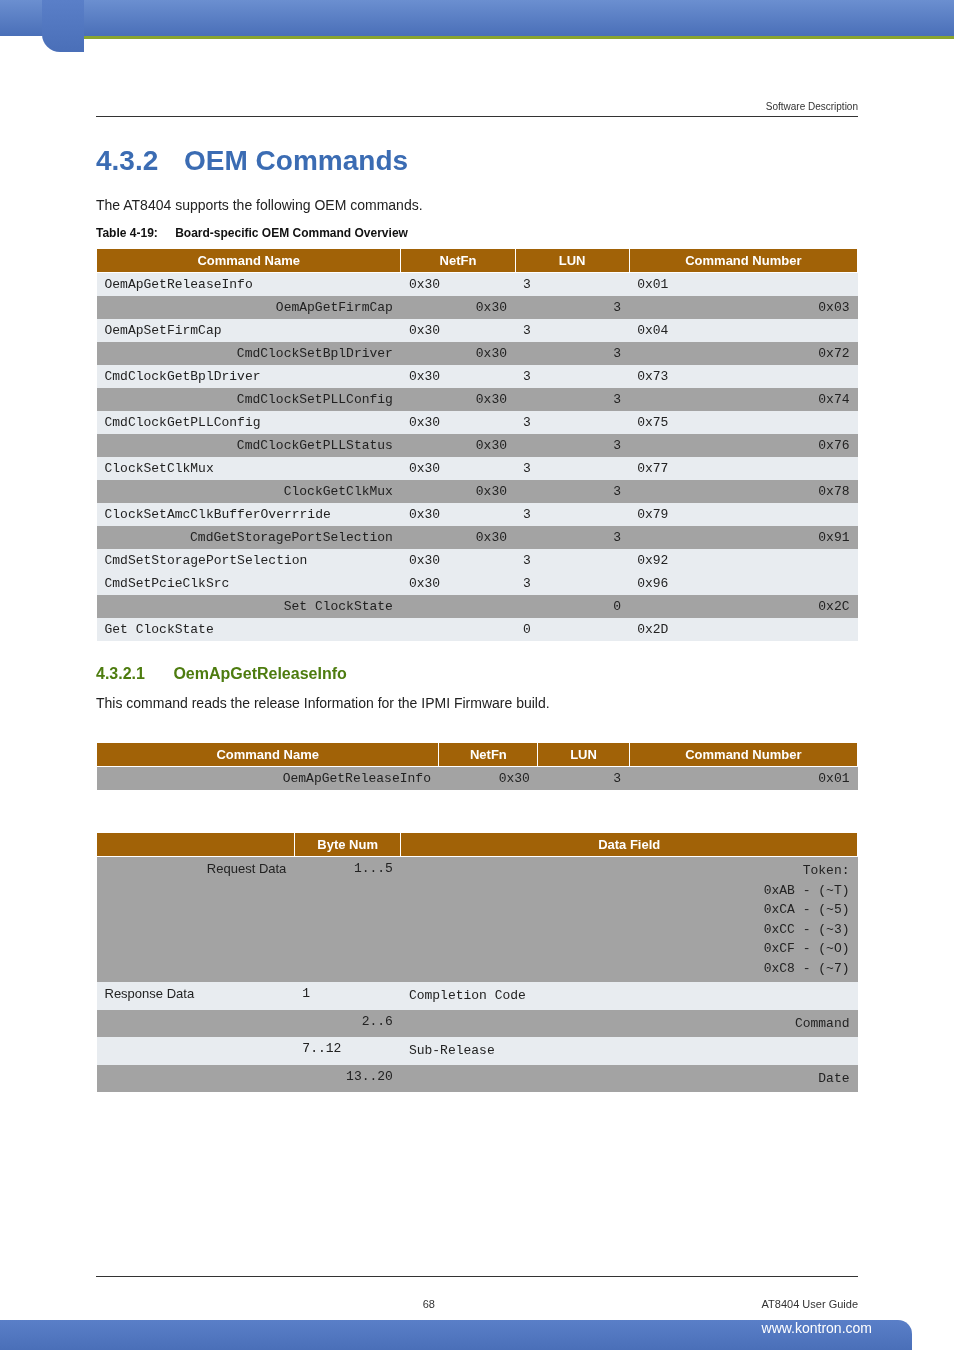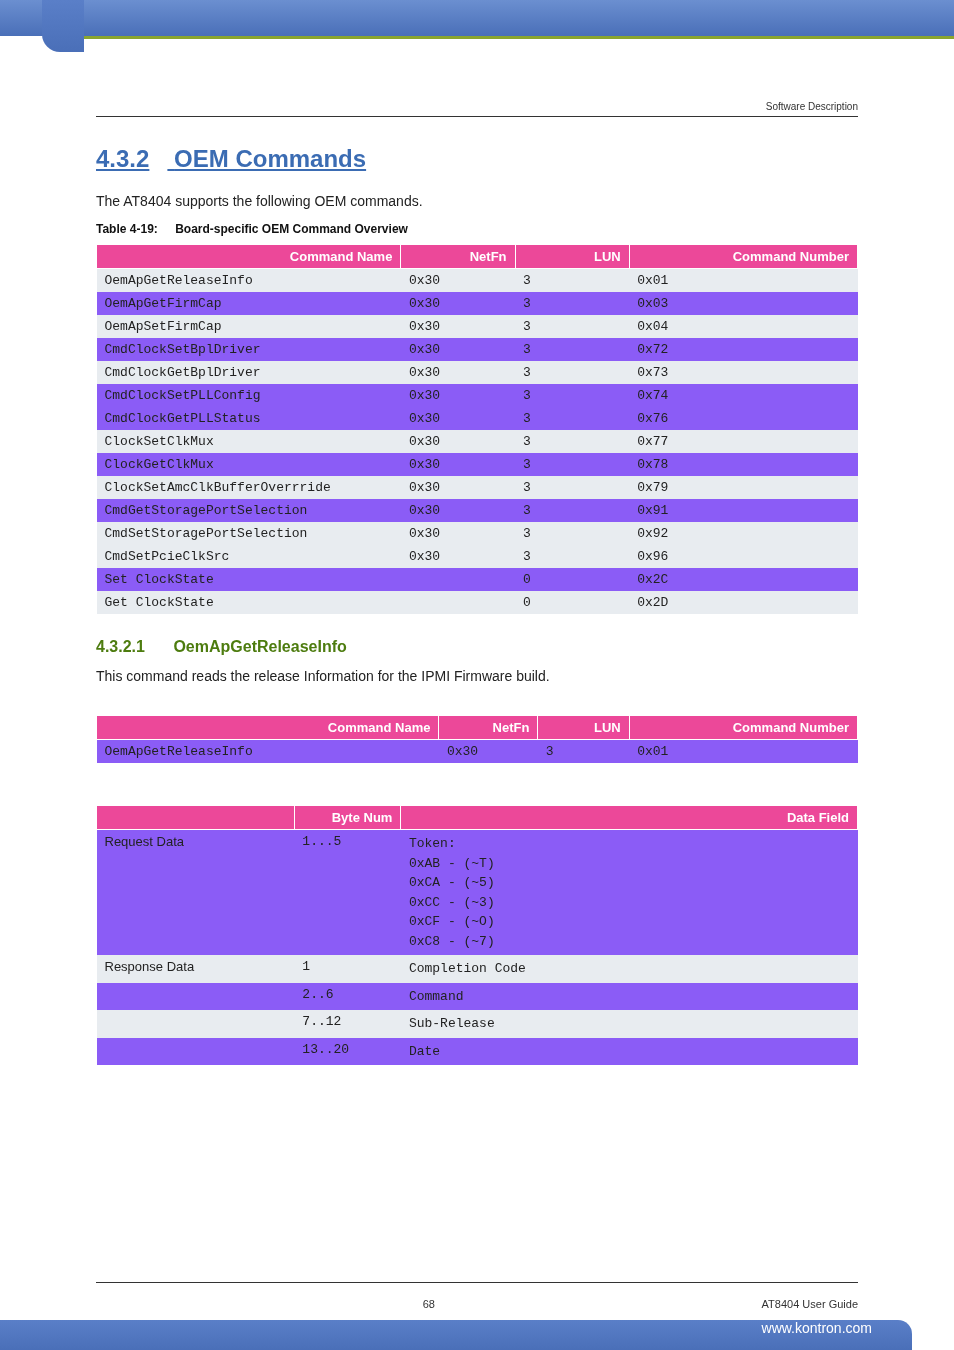--- a/index.html
+++ b/index.html
@@ -35,25 +35,24 @@
     .header-right {
       text-align: right;
       font-size: 10px;
       color: #333;
       margin-bottom: 6px;
       border-bottom: 1px solid #333;
       padding-bottom: 4px;
     }
     h1.section-title {
       color: #3b6cb3;
-      font-size: 24px;
+      font-size: 28px;
       font-weight: 700;
       margin: 28px 0 18px 0;
       font-family: "Segoe UI Semibold", "Segoe UI", sans-serif;
-      text-decoration: underline;
     }
     h1.section-title .num { margin-right: 18px; }
     .intro {
       font-size: 14px;
       color: #222;
       margin-bottom: 10px;
       line-height: 1.5;
     }
     .table-caption {
       font-size: 12px;
@@ -62,34 +61,34 @@
       margin-bottom: 8px;
     }
     .table-caption .tbl-num { margin-right: 14px; }
     table.data-table {
       border-collapse: collapse;
       width: 100%;
       font-size: 13px;
       margin-bottom: 24px;
     }
     table.data-table th {
-      background: #ec4899;
+      background: #a16207;
       color: #fff;
       font-weight: 700;
       padding: 4px 8px;
-      text-align: right;
+      text-align: center;
       border: 1px solid #fff;
     }
     table.data-table td {
       padding: 4px 8px;
       font-family: "Segoe UI", Tahoma, sans-serif;
       color: #222;
     }
     table.data-table tr.row-even td { background: #e8ecf0; }
-    table.data-table tr.row-odd  td { background: #8b5cf6; }
+    table.data-table tr.row-odd  td { background: #a3a3a3; text-align: right; }
     table.data-table td.mono { font-family: "Consolas", "Courier New", monospace; font-size: 13px; }
     .col-name { text-align: left; }
     h2.subsection {
       color: #4d7c0f;
       font-weight: 700;
       font-size: 16px;
       margin: 10px 0 10px 0;
     }
     h2.subsection .subnum { margin-right: 24px; }
     .table-narrow { width: 98%; margin-left: auto; margin-right: auto; }
@@ -107,21 +106,21 @@
       padding-right: 40px;
       border-top-right-radius: 14px;
       margin-right: 42px;
     }
     .page-footer {
       position: absolute;
       bottom: 40px;
       left: 96px;
       right: 96px;
       border-top: 1px solid #333;
-      padding-top: 15px;
+      padding-top: 21px;
       display: flex;
       justify-content: space-between;
       font-size: 11px;
       color: #333;
     }
     .page-footer .center { flex: 1; text-align: center; }
     .t3 td { vertical-align: top; }
     .t3 .dfcell { font-family: Consolas, "Courier New", monospace; font-size: 13px; line-height: 1.5; }
     .t3 .label-cell { font-family: "Segoe UI", sans-serif; }
   </style>
@@ -185,20 +184,26 @@
           <td class="mono col-name">CmdClockGetBplDriver</td>
           <td class="mono">0x30</td>
           <td class="mono">3</td>
           <td class="mono">0x73</td>
         </tr>
         <tr class="row-odd">
           <td class="mono col-name">CmdClockSetPLLConfig</td>
           <td class="mono">0x30</td>
           <td class="mono">3</td>
           <td class="mono">0x74</td>
+        </tr>
+        <tr class="row-even">
+          <td class="mono col-name">CmdClockGetPLLConfig</td>
+          <td class="mono">0x30</td>
+          <td class="mono">3</td>
+          <td class="mono">0x75</td>
         </tr>
         <tr class="row-odd">
           <td class="mono col-name">CmdClockGetPLLStatus</td>
           <td class="mono">0x30</td>
           <td class="mono">3</td>
           <td class="mono">0x76</td>
         </tr>
         <tr class="row-even">
           <td class="mono col-name">ClockSetClkMux</td>
           <td class="mono">0x30</td>

